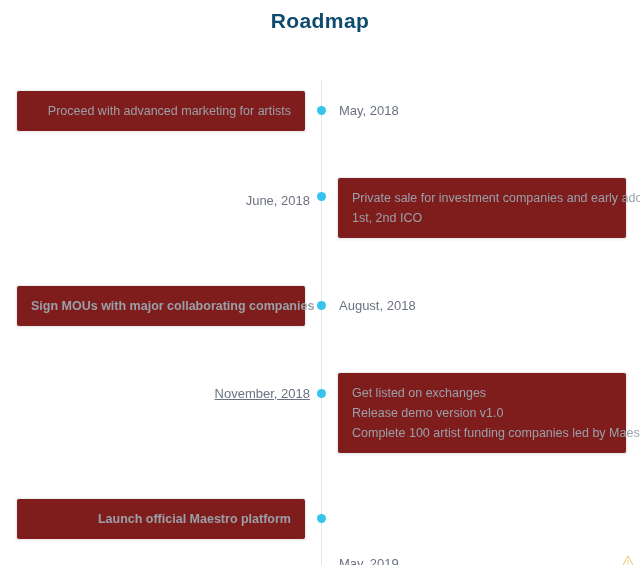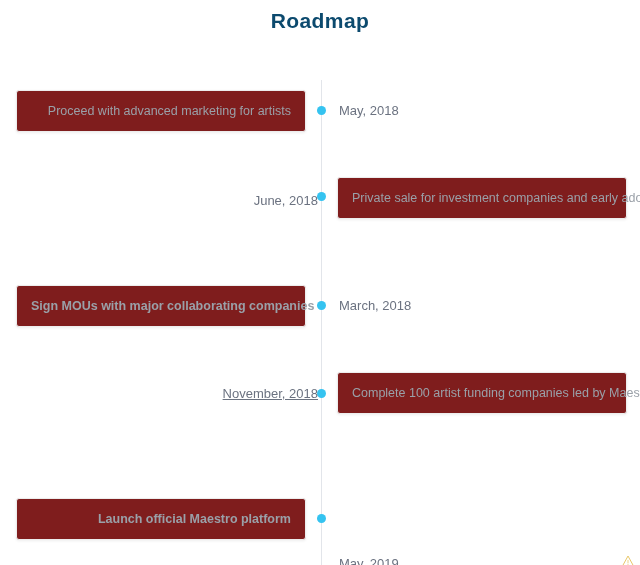--- a/index.html
+++ b/index.html
@@ -59,21 +59,21 @@
   }
 
   .date {
     position: absolute;
     font-size: 13px;
     color: #6b7280;
     white-space: nowrap;
     line-height: 16px;
   }
   .date.right { left: 339px; }
-  .date.left  { right: 322px; text-align: right; }
+  .date.left  { right: 330px; text-align: right; }
 
   .card {
     position: absolute;
     background: #7f1d1d;
     border: 1px solid #ededed;
     border-radius: 3px;
     box-shadow: 0 1px 3px rgba(0,0,0,0.07);
     padding: 10px 14px;
     box-sizing: border-box;
   }
@@ -131,35 +131,38 @@
     <div class="card left">
       <div class="line">Proceed with advanced marketing for artists</div>
     </div>
   </div>
 
   <div class="row r2">
     <div class="dot"></div>
     <div class="date left">June, 2018</div>
     <div class="card right">
       <div class="line">Private sale for investment companies and early adopters</div>
+      <div class="line">1st, 2nd ICO</div>
     </div>
   </div>
 
   <div class="row r3">
     <div class="dot"></div>
-    <div class="date right">March, 2018</div>
+    <div class="date right">August, 2018</div>
     <div class="card left">
       <div class="line">Sign MOUs with major collaborating companies</div>
     </div>
   </div>
 
   <div class="row r4">
     <div class="dot"></div>
     <div class="date left">November, 2018</div>
     <div class="card right">
+      <div class="line">Get listed on exchanges</div>
+      <div class="line">Release demo version v1.0</div>
       <div class="line">Complete 100 artist funding companies led by Maestro</div>
     </div>
   </div>
 
   <div class="row r5">
     <div class="dot"></div>
     <div class="date right">May, 2019</div>
     <div class="card left">
       <div class="line">Launch official Maestro platform</div>
     </div>

